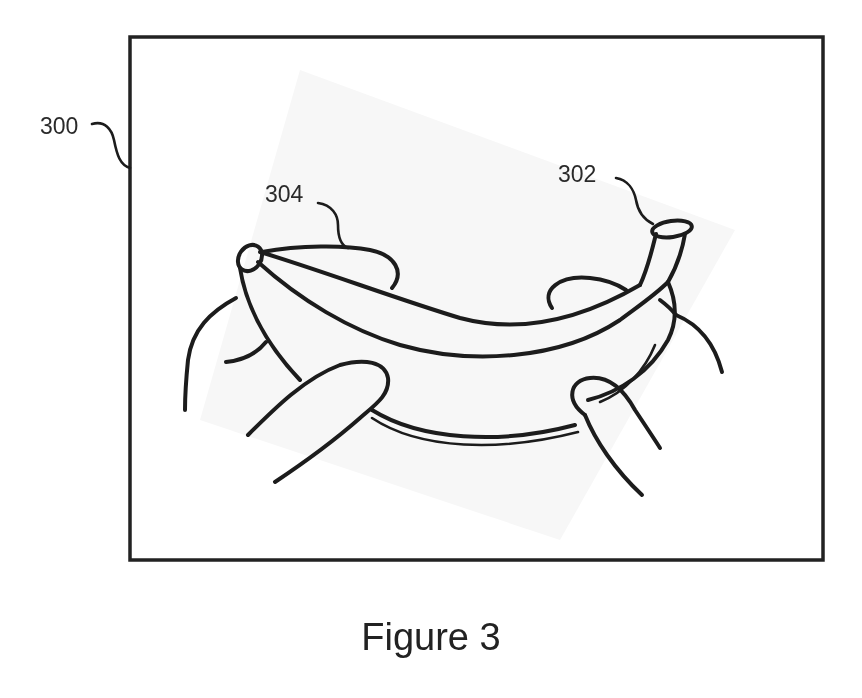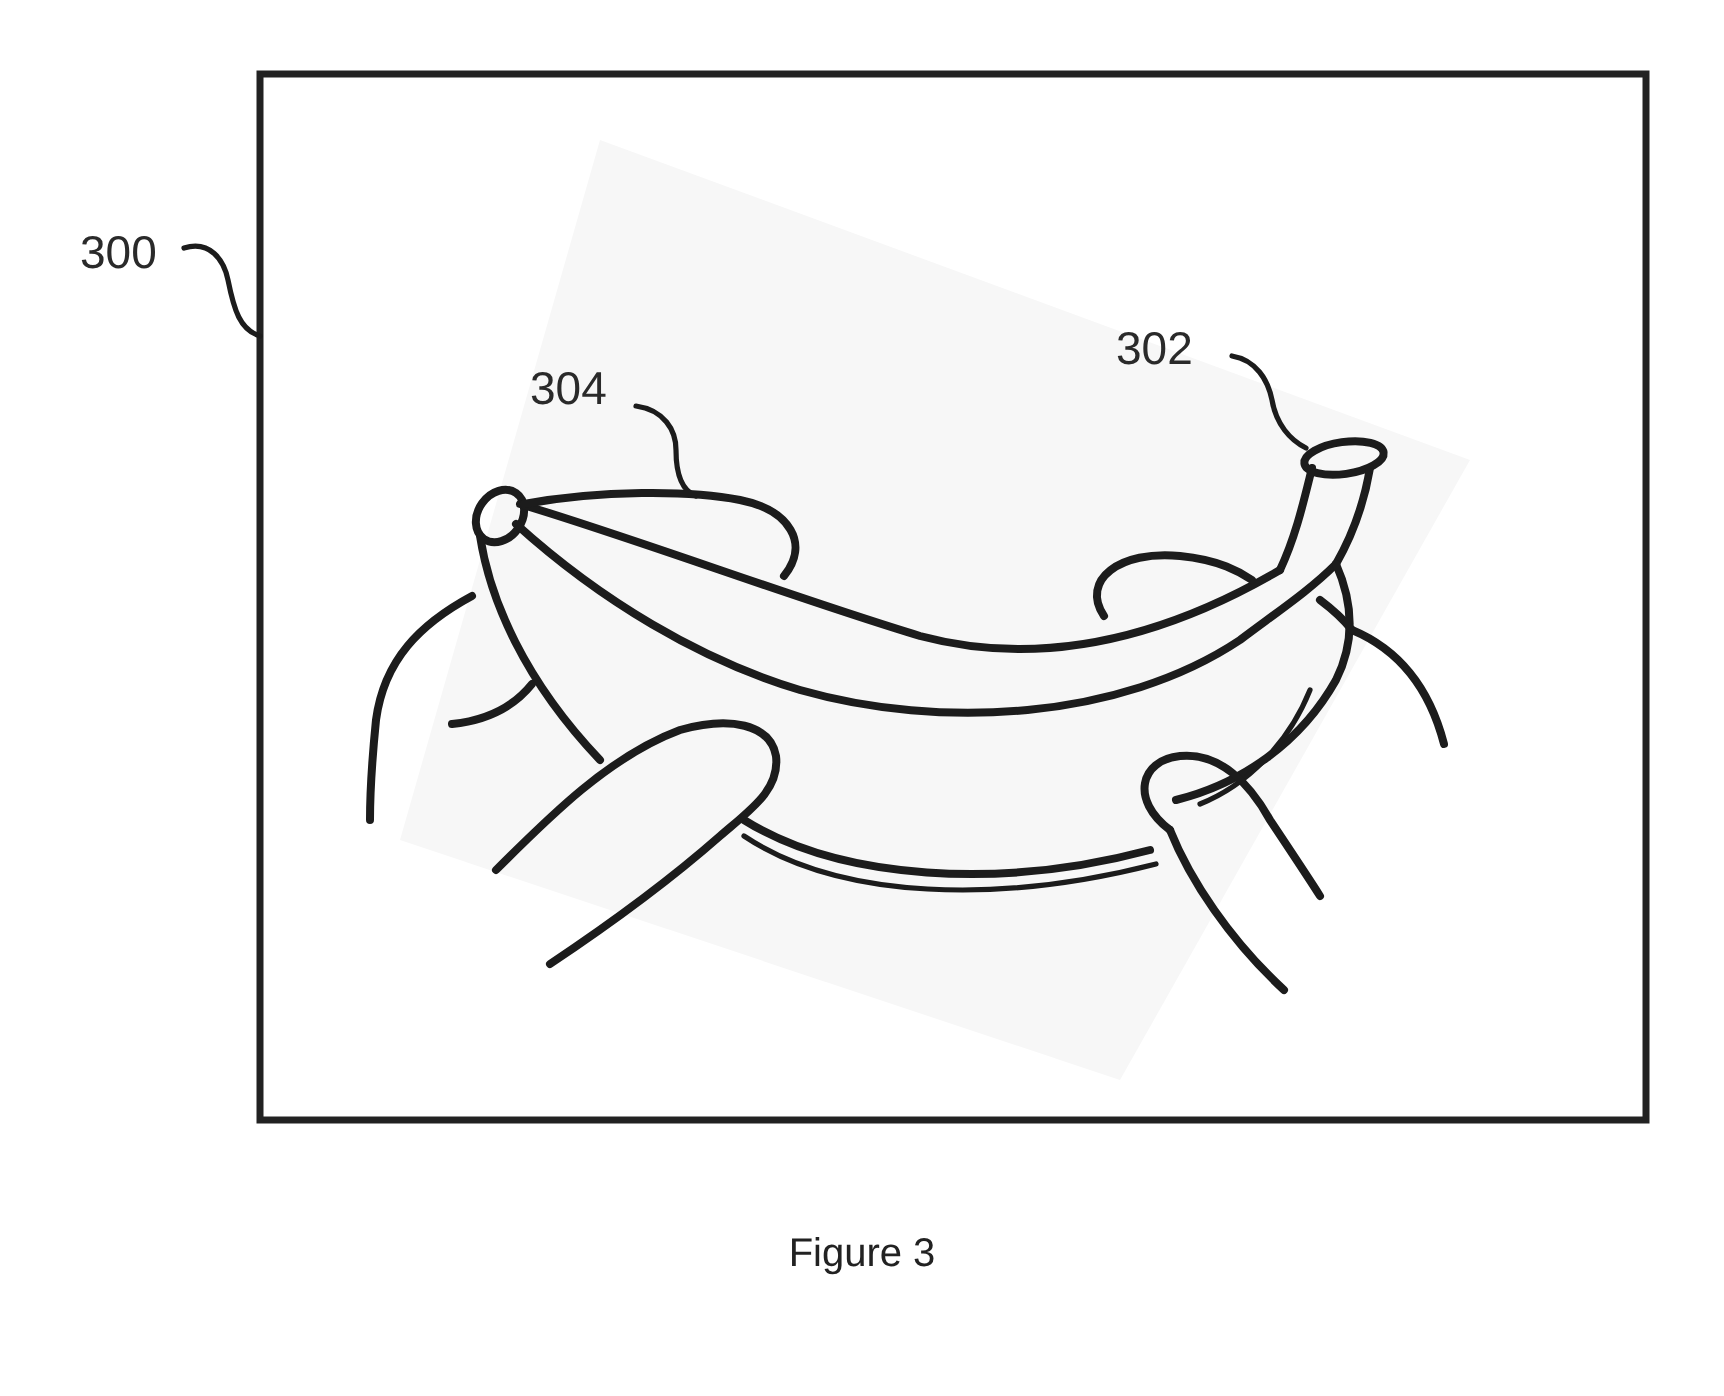--- a/index.html
+++ b/index.html
@@ -41,21 +41,21 @@
       font-size: 23px;
       fill: #2a2a2a;
     }
     .caption {
       position: absolute;
       left: 0;
       width: 862px;
       top: 616px;
       text-align: center;
       font-family: "Liberation Sans", sans-serif;
-      font-size: 20px;
+      font-size: 38px;
       color: #222222;
     }
     .screen-tint {
       fill: #f7f7f7;
     }
   </style>
 </head>
 <body>
 
 <svg id="figure" viewBox="0 0 862 698" xmlns="http://www.w3.org/2000/svg">

